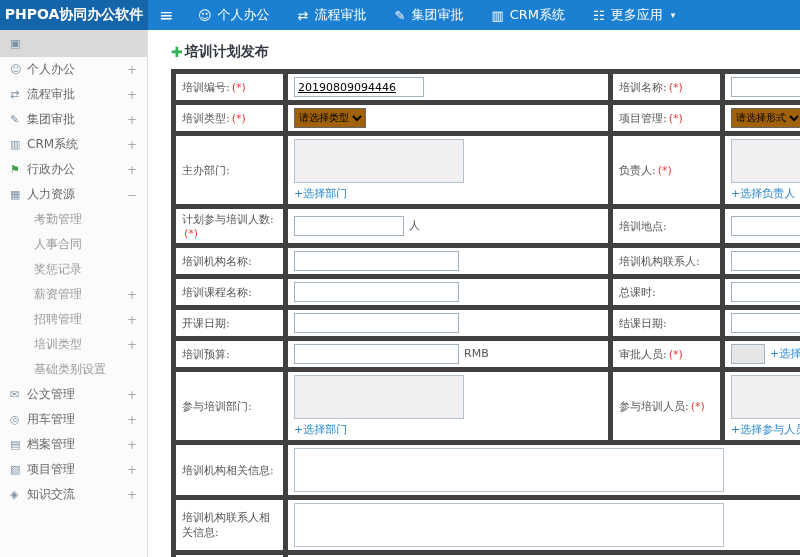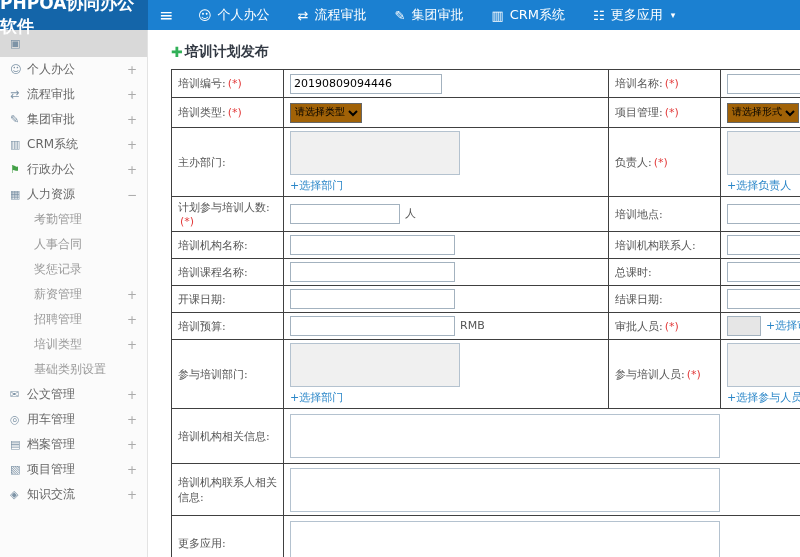--- a/index.html
+++ b/index.html
@@ -1,21 +1,21 @@
 <!DOCTYPE html>
 <html><head>
 <meta charset="utf-8">
 <style>
   * { margin:0; padding:0; box-sizing:border-box; }
   html,body { width:800px; height:557px; overflow:hidden; }
   body { font-family:"DejaVu Sans","Liberation Sans",sans-serif; font-size:12px; color:#333; background:#fff; }
 
   
   .topbar { position:absolute; top:0; left:0; width:800px; height:30px; background:#1b80d1; color:#fff; display:flex; align-items:stretch; z-index:5; }
-  .logo { width:148px; background:#1465a9; font-size:17px; font-weight:bold; display:flex; align-items:center; justify-content:center; letter-spacing:0; }
+  .logo { width:148px; background:#1465a9; font-size:14px; font-weight:bold; display:flex; align-items:center; justify-content:center; letter-spacing:0; }
   .hamburger { width:36px; display:flex; align-items:center; justify-content:center; font-size:17px; cursor:pointer; }
   .topnav { display:flex; }
   .top-item { display:flex; align-items:center; gap:6px; padding:0 14px; font-size:13px; cursor:pointer; white-space:nowrap; }
   .ticon { font-size:13px; }
   .caret { font-size:9px; margin-left:2px; }
 
   
   .sidebar { position:absolute; top:30px; left:0; width:148px; height:527px; background:#fbfbfb; border-right:1px solid #e3e3e3; overflow:hidden; }
   .side-item { height:25px; display:flex; align-items:center; padding:0 10px 0 10px; color:#666; cursor:pointer; }
   .side-item.active { background:#d9d9d9; color:#444; height:27px; }
@@ -25,34 +25,34 @@
   .expand { color:#aaa; font-size:12px; flex:none; }
   .side-item.sub { padding-left:34px; color:#999; }
 
   
   .main { position:absolute; top:30px; left:149px; width:651px; height:527px; background:#fff; overflow:hidden; }
   .page-title { padding:13px 0 8px 22px; font-size:14px; font-weight:bold; color:#333a44; display:flex; align-items:center; gap:2px; }
   .plus-icon { color:#31b057; font-size:14px; font-weight:bold; }
 
   .form-wrap { margin-left:22px; width:629px; overflow:hidden; }
   table.form { border-collapse:collapse; width:890px; table-layout:fixed; }
-  table.form td { border:1px solid #404040; padding:3px 6px; vertical-align:middle; font-size:11px; color:#555;margin-top:24px; }
+  table.form td { border:5px solid #404040; padding:3px 6px; vertical-align:middle; font-size:11px; color:#555;margin-top:24px; }
   td.lab { background:#fff; }
   .req { color:#e23b3b; margin-left:2px; }
   input[type=text] { height:20px; border:1px solid #a3b2bf; background:#fff; font-size:11px; padding:0 3px; font-family:inherit; vertical-align:middle; }
   input.readonly { background:#e6e6e6; }
   select { height:20px; border:1px solid #666; font-size:10px; background:#a16207; font-family:Liberation Mono, monospace; }
   textarea { border:1px solid #b4c2cf; resize:none; font-family:inherit; font-size:11px; display:block; }
   textarea.small { width:170px; height:44px; background:#f0f0f0; }
   textarea.clip { width:200px; height:44px; background:#f0f0f0; }
   textarea.big { width:430px; height:44px; background:#fff; }
   .sel-link { color:#2a86c8; cursor:pointer; display:inline-block; margin-top:3px; font-size:11px; text-decoration:none; }
   .inline-link { color:#2a86c8; cursor:pointer; margin-left:5px; font-size:11px; white-space:nowrap; }
   .unit { margin-left:5px; color:#555; }
-  .w34{width:34px;} .w110{width:110px;} .w130{width:152px;} .w165{width:165px;} .w200{width:200px;}
+  .w34{width:34px;} .w110{width:110px;} .w130{width:130px;text-decoration:underline;} .w165{width:165px;} .w200{width:200px;}
 </style>
 </head>
 <body>
 
 <div class="topbar">
   <div class="logo">PHPOA协同办公软件</div>
   <div class="hamburger">≡</div>
   <div class="topnav">
     <div class="top-item">
       <span class="ticon">☺</span>

